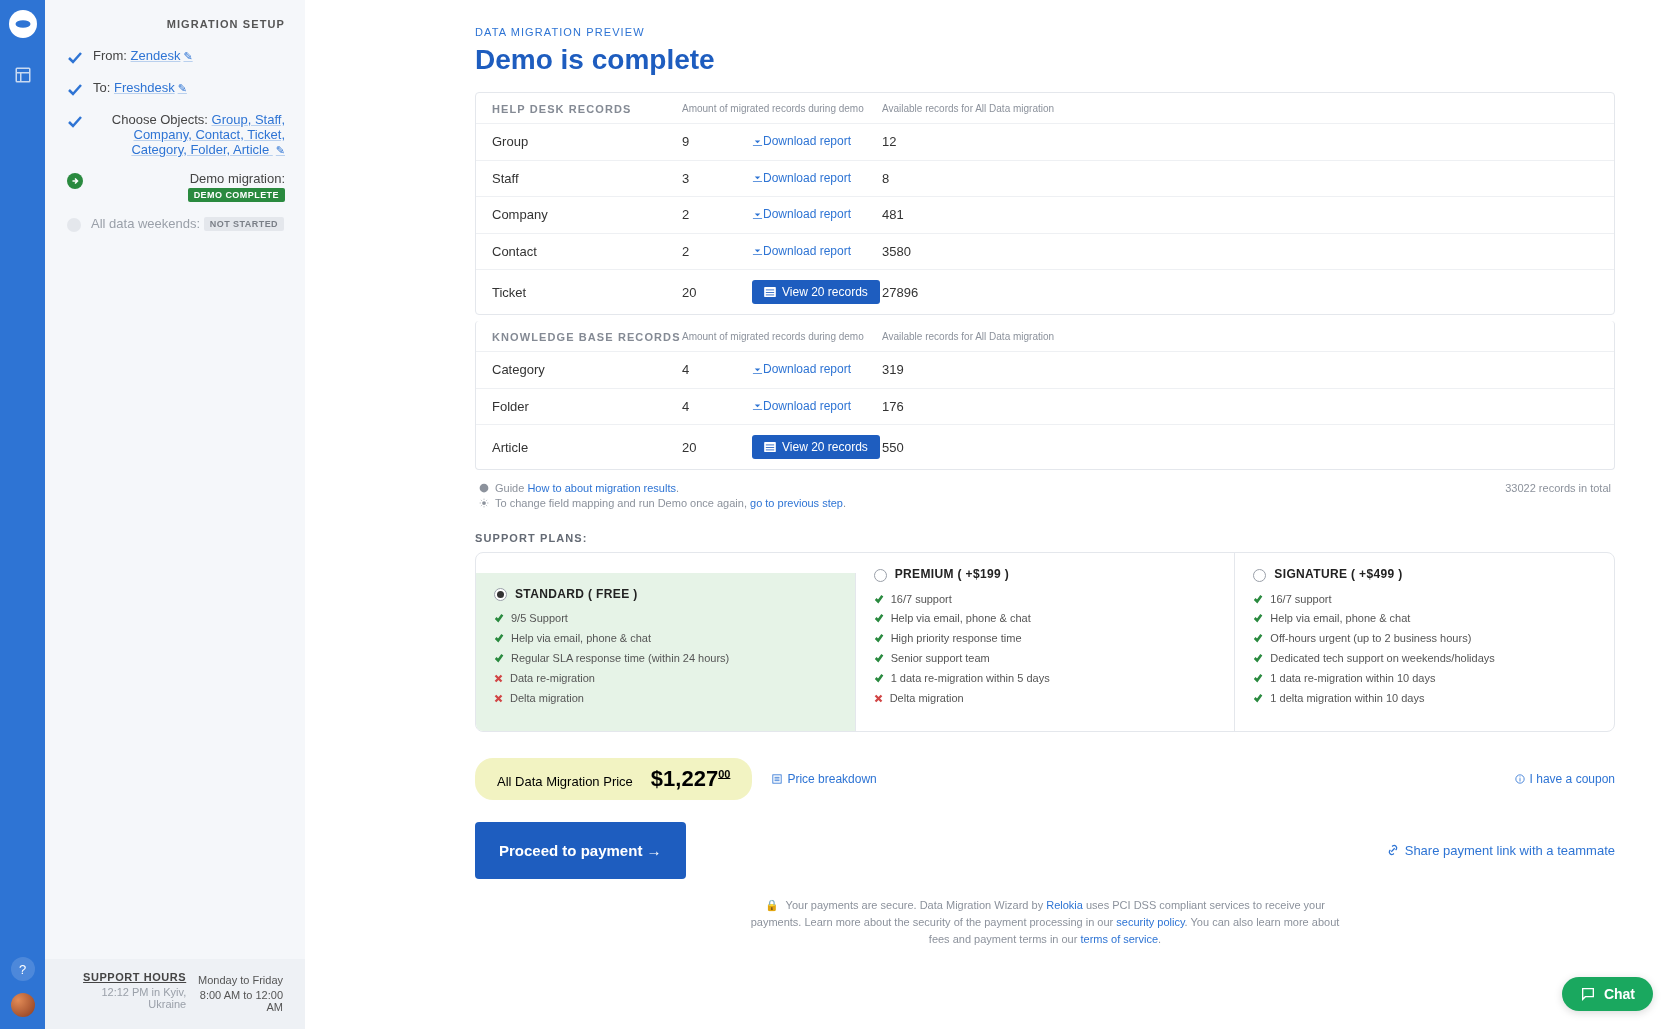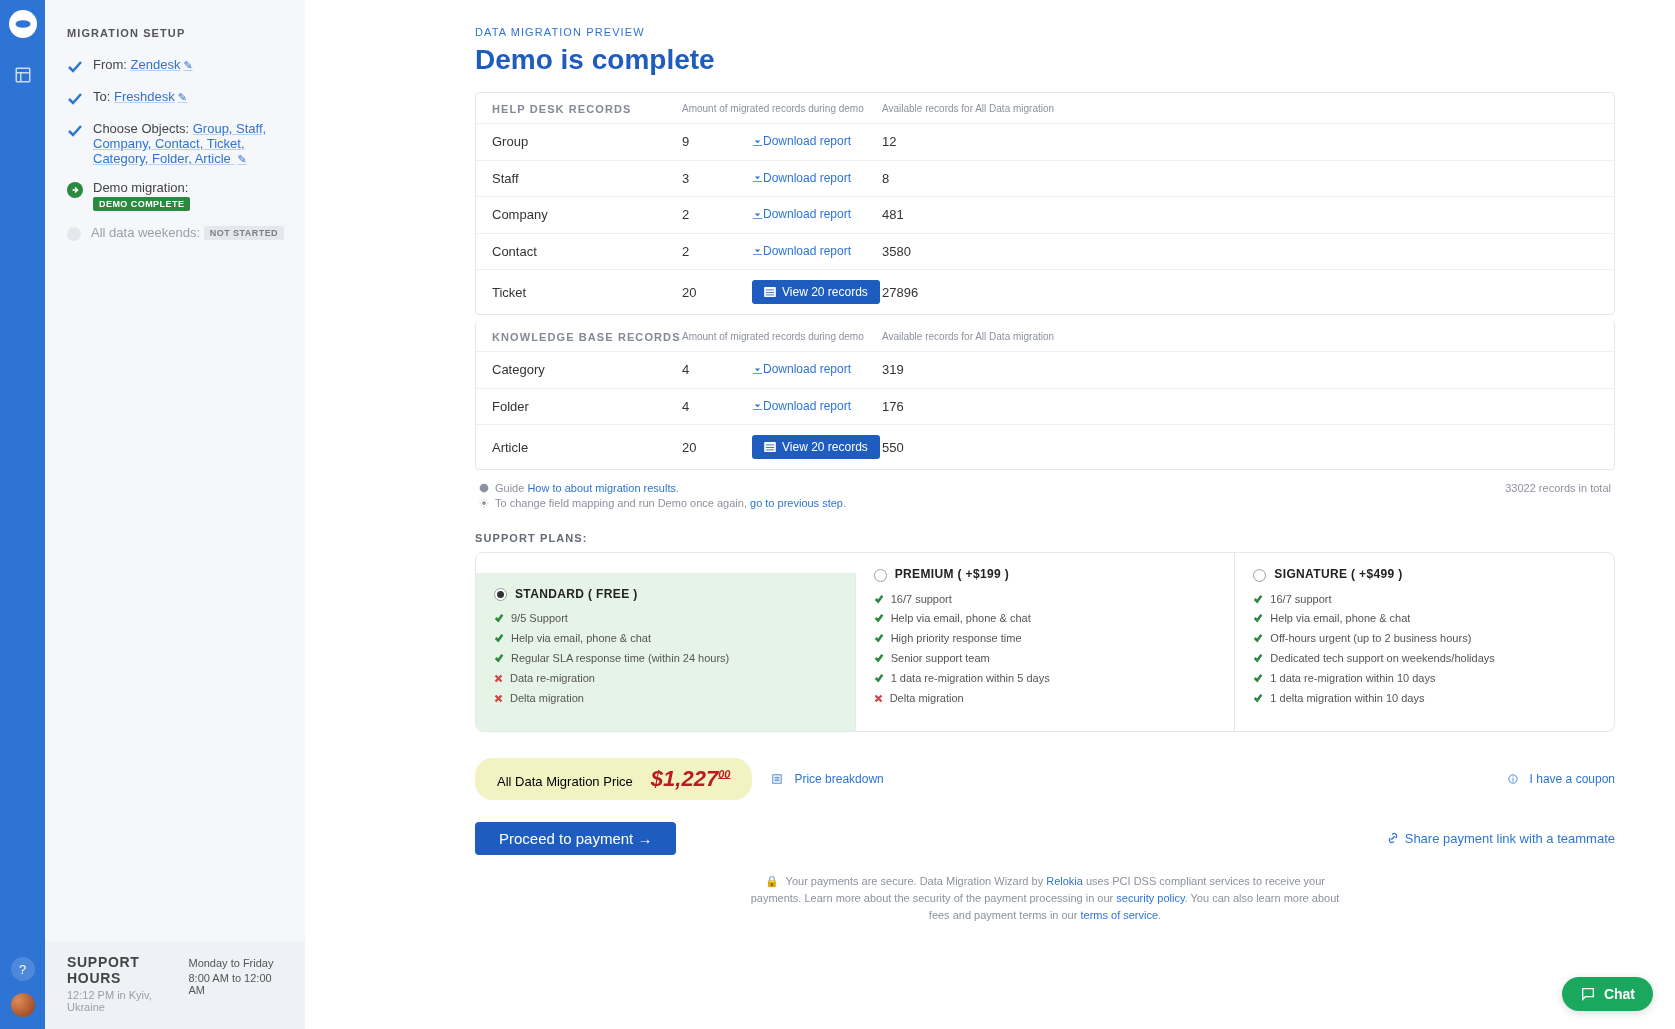--- a/index.html
+++ b/index.html
@@ -9,37 +9,37 @@
 
 .rail { width: 45px; background: #2e74d4; display: flex; flex-direction: column; align-items: center; padding-top: 10px; position: relative; }
 .rail-logo { width: 28px; height: 28px; background: #fff; border-radius: 50%; display: flex; align-items: center; justify-content: center; margin-bottom: 25px; }
 .rail-logo svg { width: 18px; height: 18px; fill: #2e74d4; }
 .rail-item { width: 24px; height: 24px; margin-bottom: 15px; color: #c9daf1; display: flex; align-items: center; justify-content: center; cursor: pointer; }
 .rail-bottom { position: absolute; bottom: 12px; display: flex; flex-direction: column; align-items: center; gap: 12px; }
 .help-badge { width: 24px; height: 24px; border-radius: 50%; background: rgba(255,255,255,0.15); display:flex; align-items:center; justify-content:center; color:#fff; font-size:13px; cursor:pointer; }
 .avatar { width: 24px; height: 24px; border-radius: 50%; background: radial-gradient(circle at 30% 30%, #e28b56, #8b3a1e); cursor:pointer; }
 
 
-.sidebar { width: 260px; background: #f5f7fa; padding: 27px 20px 0 22px; position: relative; display:flex; flex-direction:column; }
+.sidebar { width: 260px; background: #f5f7fa; padding: 18px 20px 0 22px; position: relative; display:flex; flex-direction:column;text-align:right; }
 .sidebar h4 { font-size: 11px; letter-spacing: .10em; color: #555; font-weight: 700; margin-bottom: 18px; }
 .step { display: flex; align-items: flex-start; gap: 10px; margin-bottom: 14px; font-size: 13px; }
 .step .icon { width: 16px; height: 16px; flex-shrink: 0; margin-top: 2px; }
 .check-icon svg { stroke: #2e74d4; stroke-width: 2.5; fill: none; }
 .arrow-circle { width: 16px; height: 16px; border-radius: 50%; background: #2a8a3f; display:flex; align-items:center; justify-content:center; }
 .arrow-circle svg { stroke:#fff; fill:none; stroke-width:2.5; }
 .pending-dot { width: 14px; height: 14px; border-radius: 50%; background: #e4e7ec; margin-top:2px; }
 .step .label { color: #444; }
 .step .val { color: #2e74d4; text-decoration: underline; text-decoration-color: #b9d0ee; cursor: pointer; }
 .pencil { color: #2e74d4; font-size: 11px; margin-left: 3px; }
 .badge { display: inline-block; font-size: 9px; font-weight: 700; letter-spacing: .05em; padding: 2px 6px; border-radius: 2px; vertical-align: middle; }
 .badge-green { background: #2a8a3f; color: #fff; }
 .badge-gray { background: #e4e7ec; color: #7a7f87; }
 .step.muted .label { color: #9aa0a9; }
 .support-box { margin-top:auto; margin-left:-22px; margin-right:-20px; padding: 12px 22px 16px; background:#eef1f5; display:flex; justify-content:space-between; font-size:11px; color:#555; }
-.support-box .t1 { font-weight:700; font-size:14px; letter-spacing:.05em; color:#444; }
+.support-box .t1 { font-weight:700; font-size:11px; letter-spacing:.05em; color:#444;text-decoration:underline; }
 .support-box .t2 { color:#9aa0a9; margin-top:3px; }
 
 
 .main { flex: 1; padding: 26px 60px 40px 170px; max-width: 1370px; }
 .eyebrow { font-size: 11px; letter-spacing: .1em; color: #2e74d4; font-weight: 400; margin-bottom: 6px; }
 h1 { font-size: 28px; font-weight: 700; color: #1e5dbf; margin-bottom: 16px; }
 
 .panel { border: 1px solid #e4e7ec; border-radius: 4px; background:#fff; margin-bottom: 6px; }
 .panel-head { display:flex; padding: 10px 16px 8px; font-size:10px; color:#8c929c; }
 .panel-head .c1 { flex: 0 0 190px; font-size:11px; letter-spacing:.1em; color:#848a94; font-weight:600; }
@@ -69,28 +69,28 @@
 .plan.selected .radio::after { content:''; position:absolute; inset:2px; border-radius:50%; background:#333; }
 .plan .pname { font-weight:700; font-size:12px; letter-spacing:.03em; color:#222; }
 .plan ul { list-style:none; margin-top:10px; }
 .plan li { display:flex; align-items:flex-start; gap:7px; margin-bottom:5px; color:#555; line-height:1.35; }
 .li-ok svg { width:10px; height:10px; stroke:#2a8a3f; stroke-width:3; fill:none; flex-shrink:0; margin-top:2px; }
 .li-no svg { width:9px; height:9px; stroke:#d14545; stroke-width:3; fill:none; flex-shrink:0; margin-top:3px; }
 
 .price-row { display:flex; align-items:center; margin-top:26px; gap:20px; }
 .price-pill { background:#f2f3c2; border-radius: 18px; padding: 8px 22px; display:flex; align-items:baseline; gap:18px; }
 .price-pill .lbl { font-size:13px; color:#000000; }
-.price { font-size:22px; font-weight:700; color:#b91c1c;font-style:italic; }
+.price { font-size:22px; font-weight:700; color:#000000; }
 .price sup { font-size:11px; font-weight:600; text-decoration:underline; }
-.link { color:#2e74d4; font-size:12px; cursor:pointer; display:inline-flex; align-items:center; gap:12px; }
+.link { color:#2e74d4; font-size:12px; cursor:pointer; display:inline-flex; align-items:center; gap:5px; }
 .link svg { width:10px; height:10px; fill:#2e74d4; }
 .coupon { margin-left:auto; }
 
 .action-row { display:flex; align-items:center; margin-top:22px; }
-.btn-primary { background:#1e5dbf; color:#fff; border:none; border-radius:4px; padding: 8px 24px; font-size:15px; font-weight:400; cursor:pointer; }
+.btn-primary { background:#1e5dbf; color:#fff; border:none; border-radius:4px; padding: 20px 24px; font-size:15px; font-weight:700; cursor:pointer; }
 .share-link { margin-left:auto; color:#2e74d4; font-size:13px; cursor:pointer; display:inline-flex; align-items:center; gap:6px; }
 
 .sec-note { font-size:11px; color:#8c929c; text-align:center; margin-top:18px; line-height:1.55; max-width:600px; margin-left:auto; margin-right:auto; }
 .sec-note a { color:#2e74d4; }
 .sec-note .lock { display:inline-block; margin-right:4px; }
 
 
 .chat-btn { position:fixed; bottom:18px; right:22px; background:#1aa85f; color:#fff; border-radius:22px; padding:9px 18px; font-size:14px; font-weight:600; display:flex; align-items:center; gap:8px; cursor:pointer; box-shadow:0 2px 8px rgba(0,0,0,.15); }
 .chat-btn svg { width:16px; height:16px; fill:none; stroke:#fff; stroke-width:2; }
 </style>

